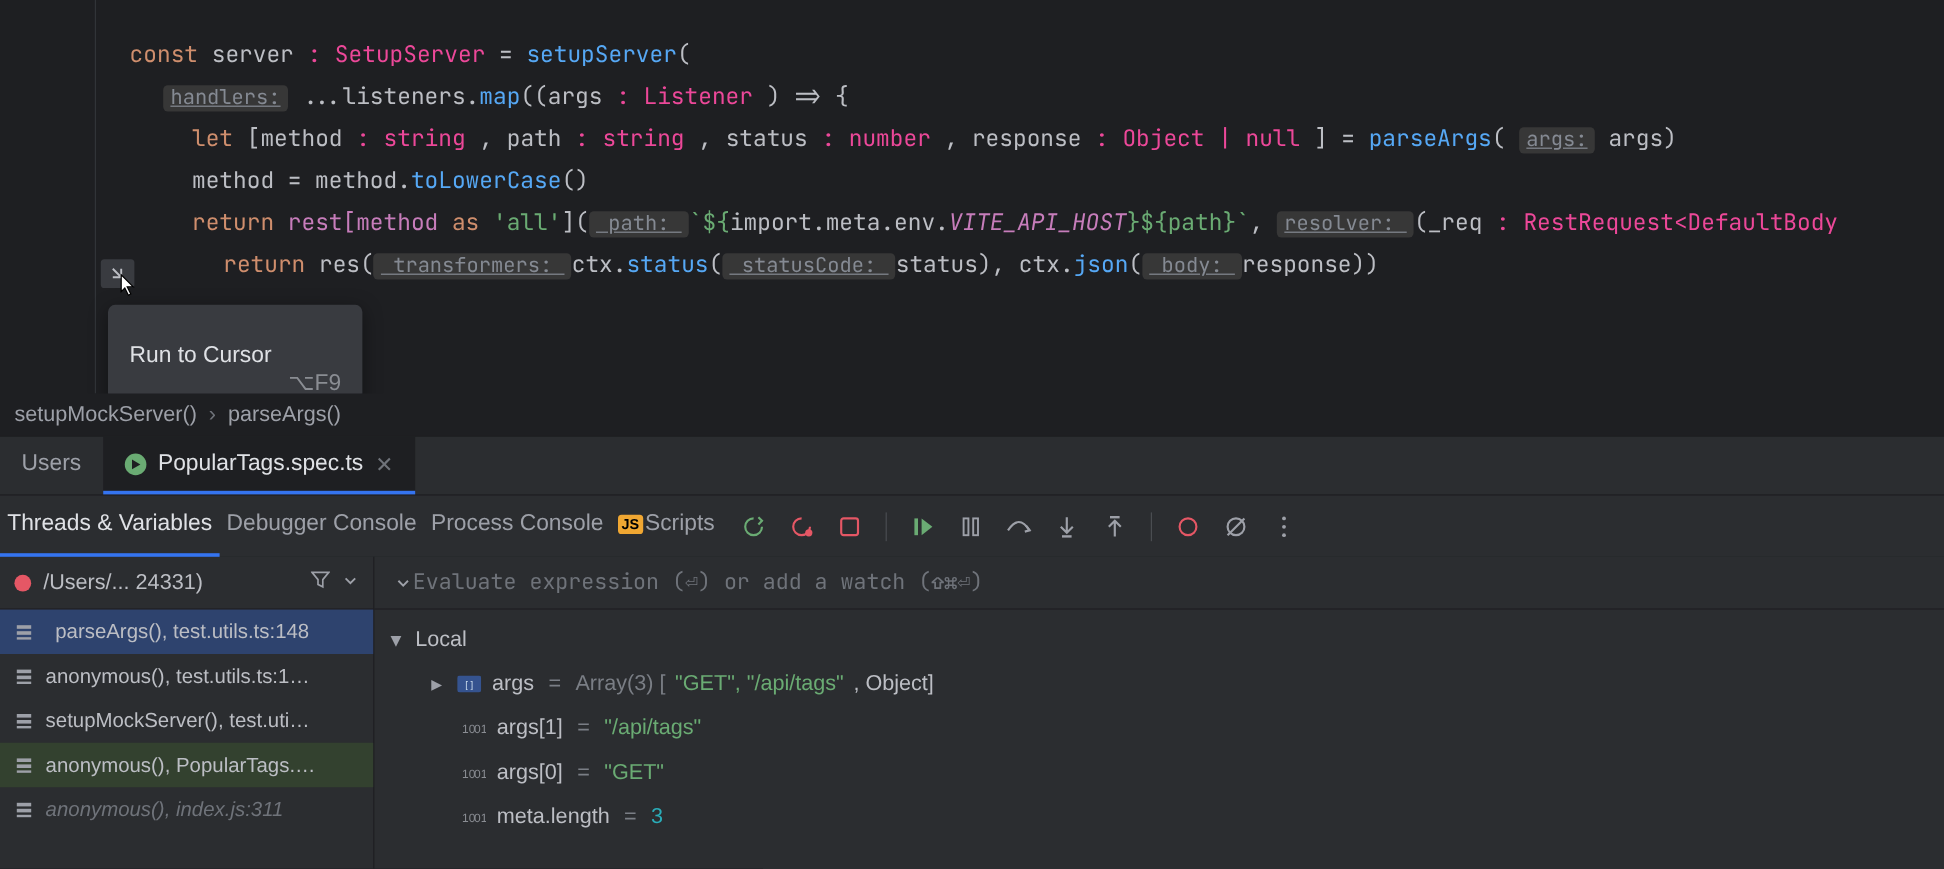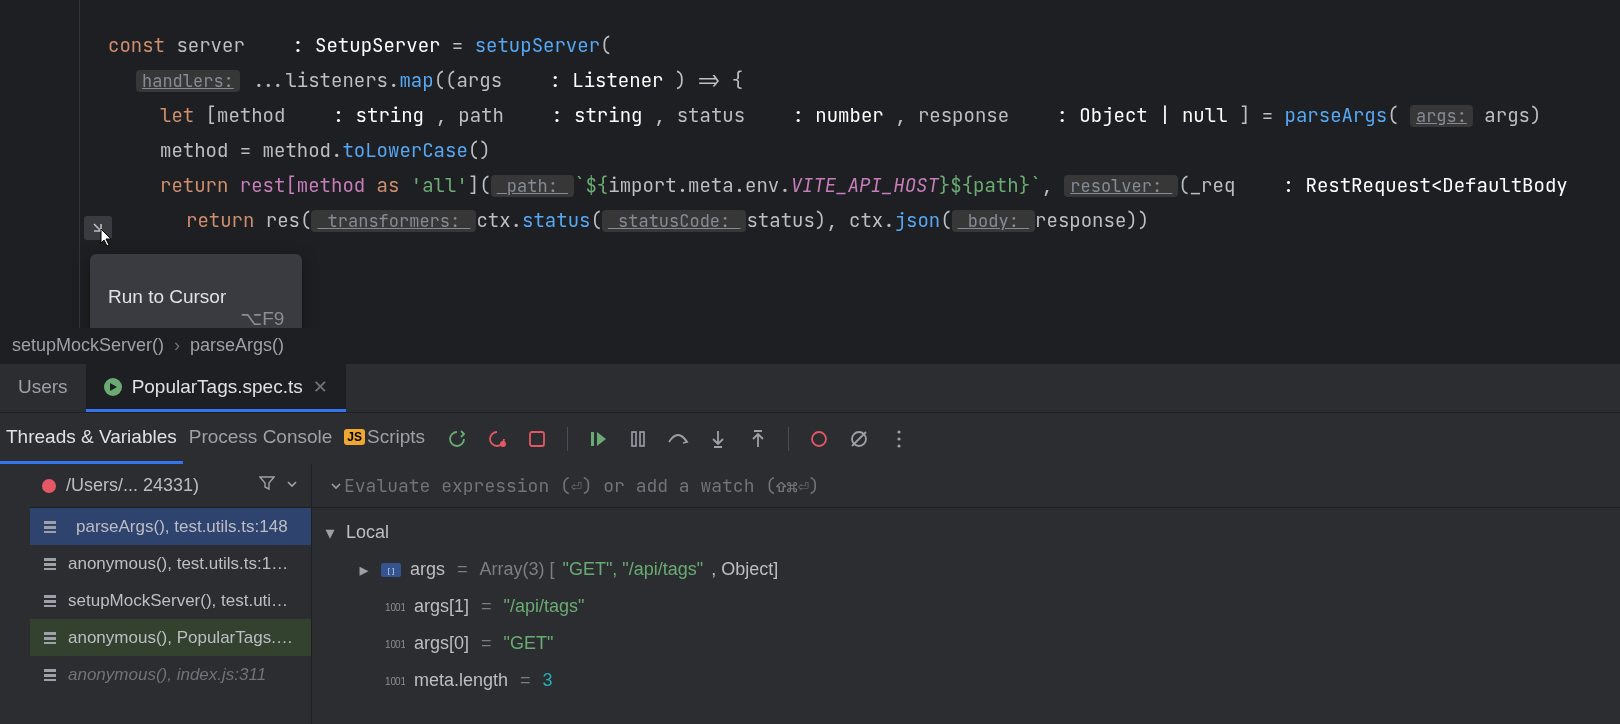--- a/index.html
+++ b/index.html
@@ -51,21 +51,21 @@
   .punc { color: #bcbec4; }
   .hint {
     background: #373737;
     color: #858a93;
     border-radius: 4px;
     padding: 0 6px;
     font-size: 17px;
     font-style: normal;
     text-decoration: underline;
   }
-  .type-hint { color: #ffffff; margin-left: 36px; }
+  .type-hint { color: #ec4899; }
 
   .tooltip {
     position: absolute;
     top: 254px; left: 90px;
     background: #393b40;
     border-radius: 6px;
     padding: 9px 18px;
     font-family: -apple-system, 'Segoe UI', sans-serif;
     font-size: 19px;
     color: #dfe1e5;
@@ -158,21 +158,21 @@
   
   .debug-body {
     display:flex;
     height: calc(724px - 328px - 36px - 48px - 52px);
     background:#2b2d30;
     font-family: -apple-system, 'Segoe UI', sans-serif;
   }
   .frames {
     width:312px;
     border-right:1px solid #1e1f22;
-    display:flex; flex-direction:column;padding-left:30px;
+    display:flex; flex-direction:column;
   }
   .frames-header {
     height:44px;
     display:flex; align-items:center; gap:10px;
     padding:0 12px;
     border-bottom:1px solid #1e1f22;
     font-size:18px;
   }
   .suspend-dot { width:14px; height:14px; border-radius:50%; background:#e55765; }
   .hdr-icon { color:#9da0a8; cursor:pointer; }
@@ -280,20 +280,23 @@
         </svg>
     </span>
     <span>PopularTags.spec.ts</span>
     <span class="close">✕</span>
   </div>
 </div>
 
 <div class="debug-bar">
   <div class="debug-subtab active">
       <span>Threads &amp; Variables</span>
+    </div>
+  <div class="debug-subtab">
+      <span>Debugger Console</span>
     </div>
   <div class="debug-subtab">
       <span>Process Console</span>
     </div>
   <div class="debug-subtab">
       <span class="js-badge">JS</span>
       <span>Scripts</span>
     </div>
 
   <div class="toolbar">

